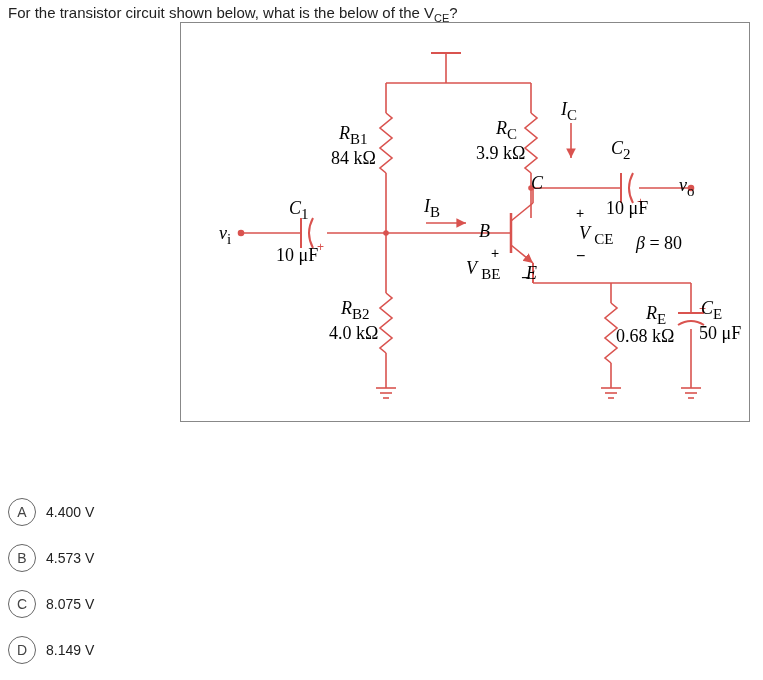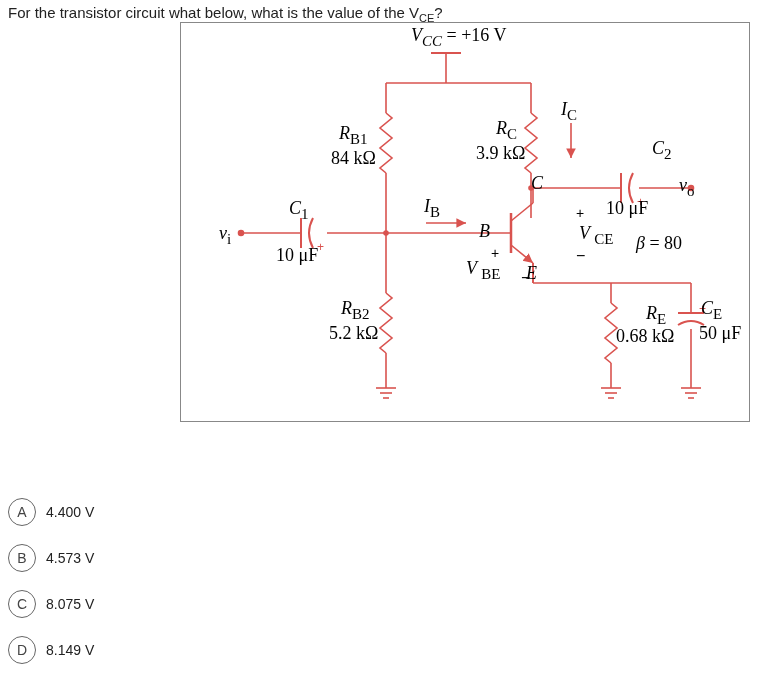--- a/index.html
+++ b/index.html
@@ -60,21 +60,21 @@
     color: #444;
     background: #fff;
   }
   .ans-text { font-size: 14px; color: #222; }
   svg { position: absolute; left: 0; top: 0; }
 </style>
 </head>
 <body>
 
 <div class="question">
-  <span>For the transistor circuit what below, what is the value of the V</span><span class="sub">CE</span><span>?</span>
+  <span>For the transistor circuit shown below, what is the below of the V</span><span class="sub">CE</span><span>?</span>
 </div>
 
 <div class="diagram-frame">
 
   <svg width="570" height="400">
     <defs>
       <marker id="arrow" markerWidth="8" markerHeight="8" refX="6" refY="3" orient="auto">
         <path d="M0,0 L6,3 L0,6 Z" fill="#d9534f"></path>
       </marker>
     </defs>
@@ -168,53 +168,50 @@
     <text x="456" y="183" font-size="12" fill="#d9534f">+</text>
     <text x="518" y="290" font-size="12" fill="#d9534f">+</text>
 
     <text x="395" y="195" font-size="14" fill="#000">+</text>
     <text x="395" y="238" font-size="16" fill="#000">−</text>
 
     <text x="310" y="235" font-size="14" fill="#000">+</text>
     <text x="340" y="260" font-size="16" fill="#000">−</text>
   </svg>
 
-  <div class="label upright" style="left:230px; top:2px;">
-    <span style="font-style:italic;">V<sub>CC</sub></span> = +16 V
-  </div>
 
   <div class="label" style="left:158px; top:100px;">R<sub class="upright">B1</sub></div>
   <div class="label upright" style="left:150px; top:125px;">84 kΩ</div>
 
   <div class="label" style="left:315px; top:95px;">R<sub class="upright">C</sub></div>
   <div class="label upright" style="left:295px; top:120px;">3.9 kΩ</div>
 
   <div class="label" style="left:380px; top:76px;">I<sub class="upright">C</sub></div>
 
-  <div class="label" style="left:430px; top:115px;margin-left:41px;">C<sub class="upright">2</sub></div>
+  <div class="label" style="left:430px; top:115px;">C<sub class="upright">2</sub></div>
   <div class="label upright" style="left:425px; top:175px;">10 μF</div>
   <div class="label" style="left:498px; top:152px;">v<sub class="upright">o</sub></div>
 
   <div class="label" style="left:350px; top:150px;">C</div>
 
   <div class="label" style="left:108px; top:175px;">C<sub class="upright">1</sub></div>
   <div class="label upright" style="left:95px; top:222px;">10 μF</div>
   <div class="label" style="left:38px; top:200px;">v<sub class="upright">i</sub></div>
 
   <div class="label" style="left:243px; top:173px;">I<sub class="upright">B</sub></div>
   <div class="label" style="left:298px; top:198px; font-style:italic;">B</div>
 
   <div class="label" style="left:398px; top:200px;">V <sub class="upright" style="font-style:normal;">CE</sub></div>
   <div class="label" style="left:285px; top:235px;">V <sub class="upright" style="font-style:normal;">BE</sub></div>
   <div class="label" style="left:345px; top:240px;">E</div>
 
   <div class="label upright" style="left:455px; top:210px;"><span style="font-style:italic;">β</span> = 80</div>
 
   <div class="label" style="left:160px; top:275px;">R<sub class="upright">B2</sub></div>
-  <div class="label upright" style="left:148px; top:300px;">5.2 kΩ</div>
+  <div class="label upright" style="left:148px; top:300px;">4.0 kΩ</div>
 
   <div class="label" style="left:465px; top:280px;">R<sub class="upright">E</sub></div>
   <div class="label upright" style="left:435px; top:303px;">0.68 kΩ</div>
 
   <div class="label" style="left:520px; top:275px;">C<sub class="upright">E</sub></div>
   <div class="label upright" style="left:518px; top:300px;">50 μF</div>
 
 </div>
 
 <div class="answers">

